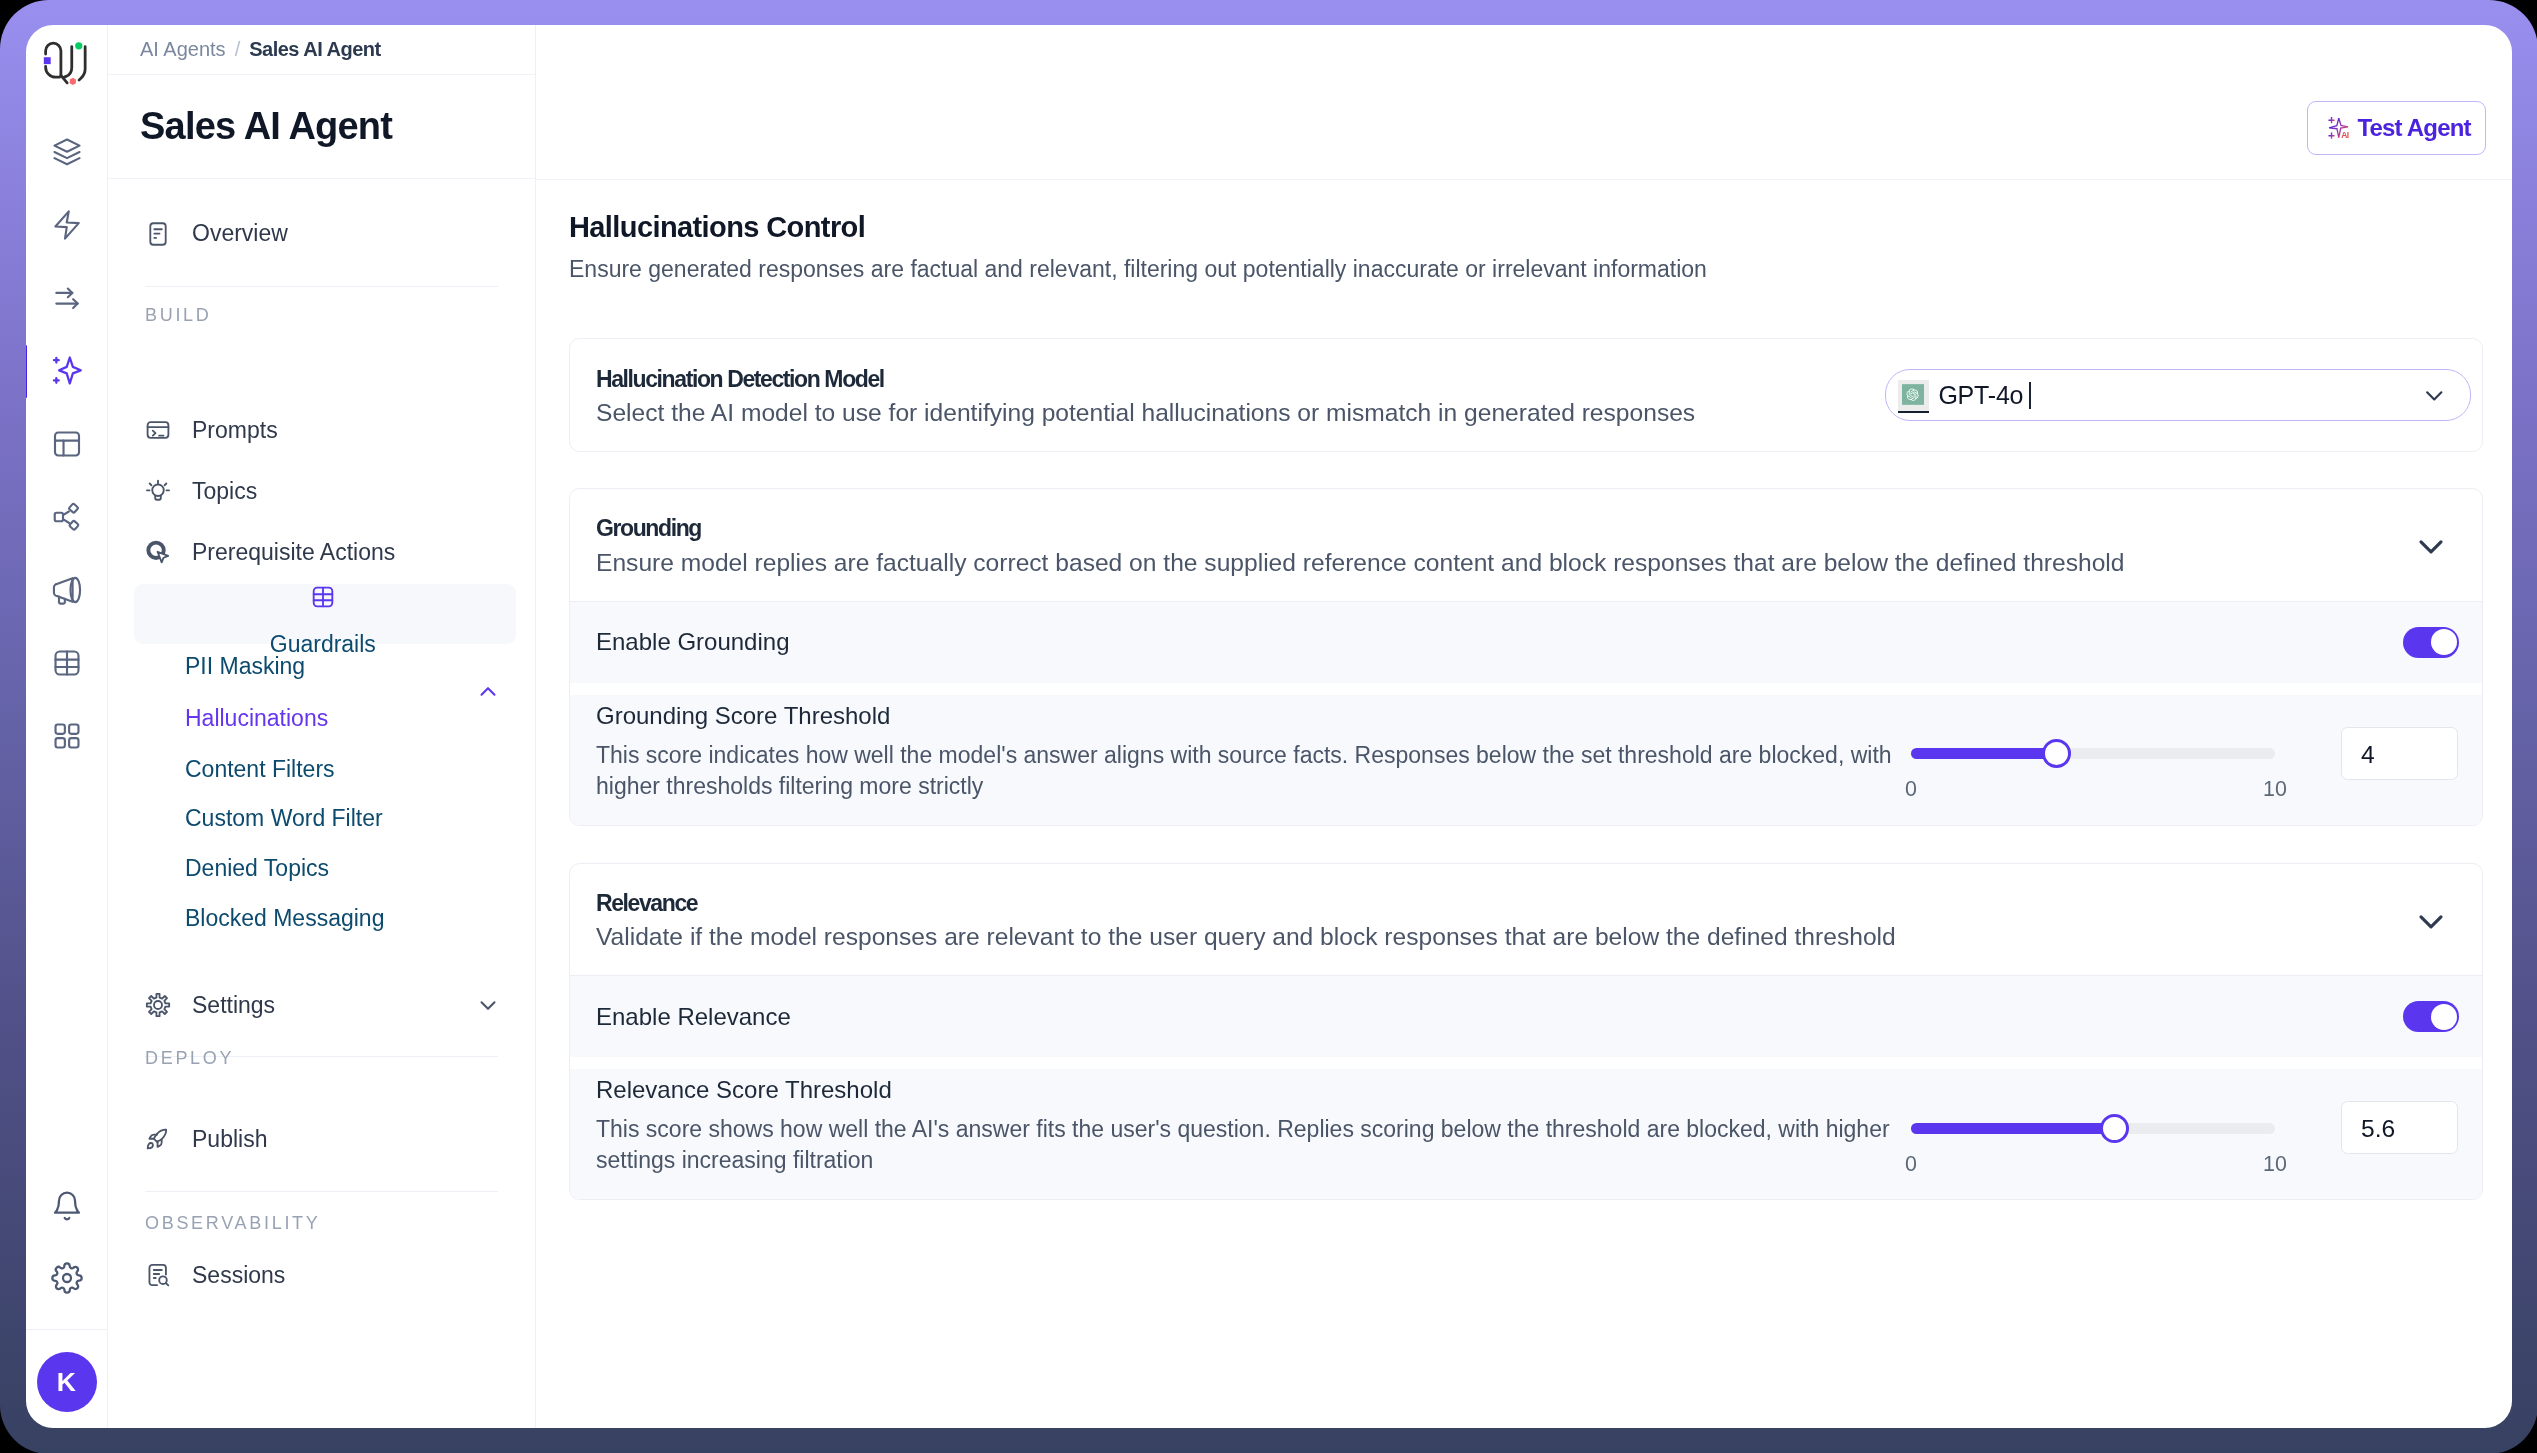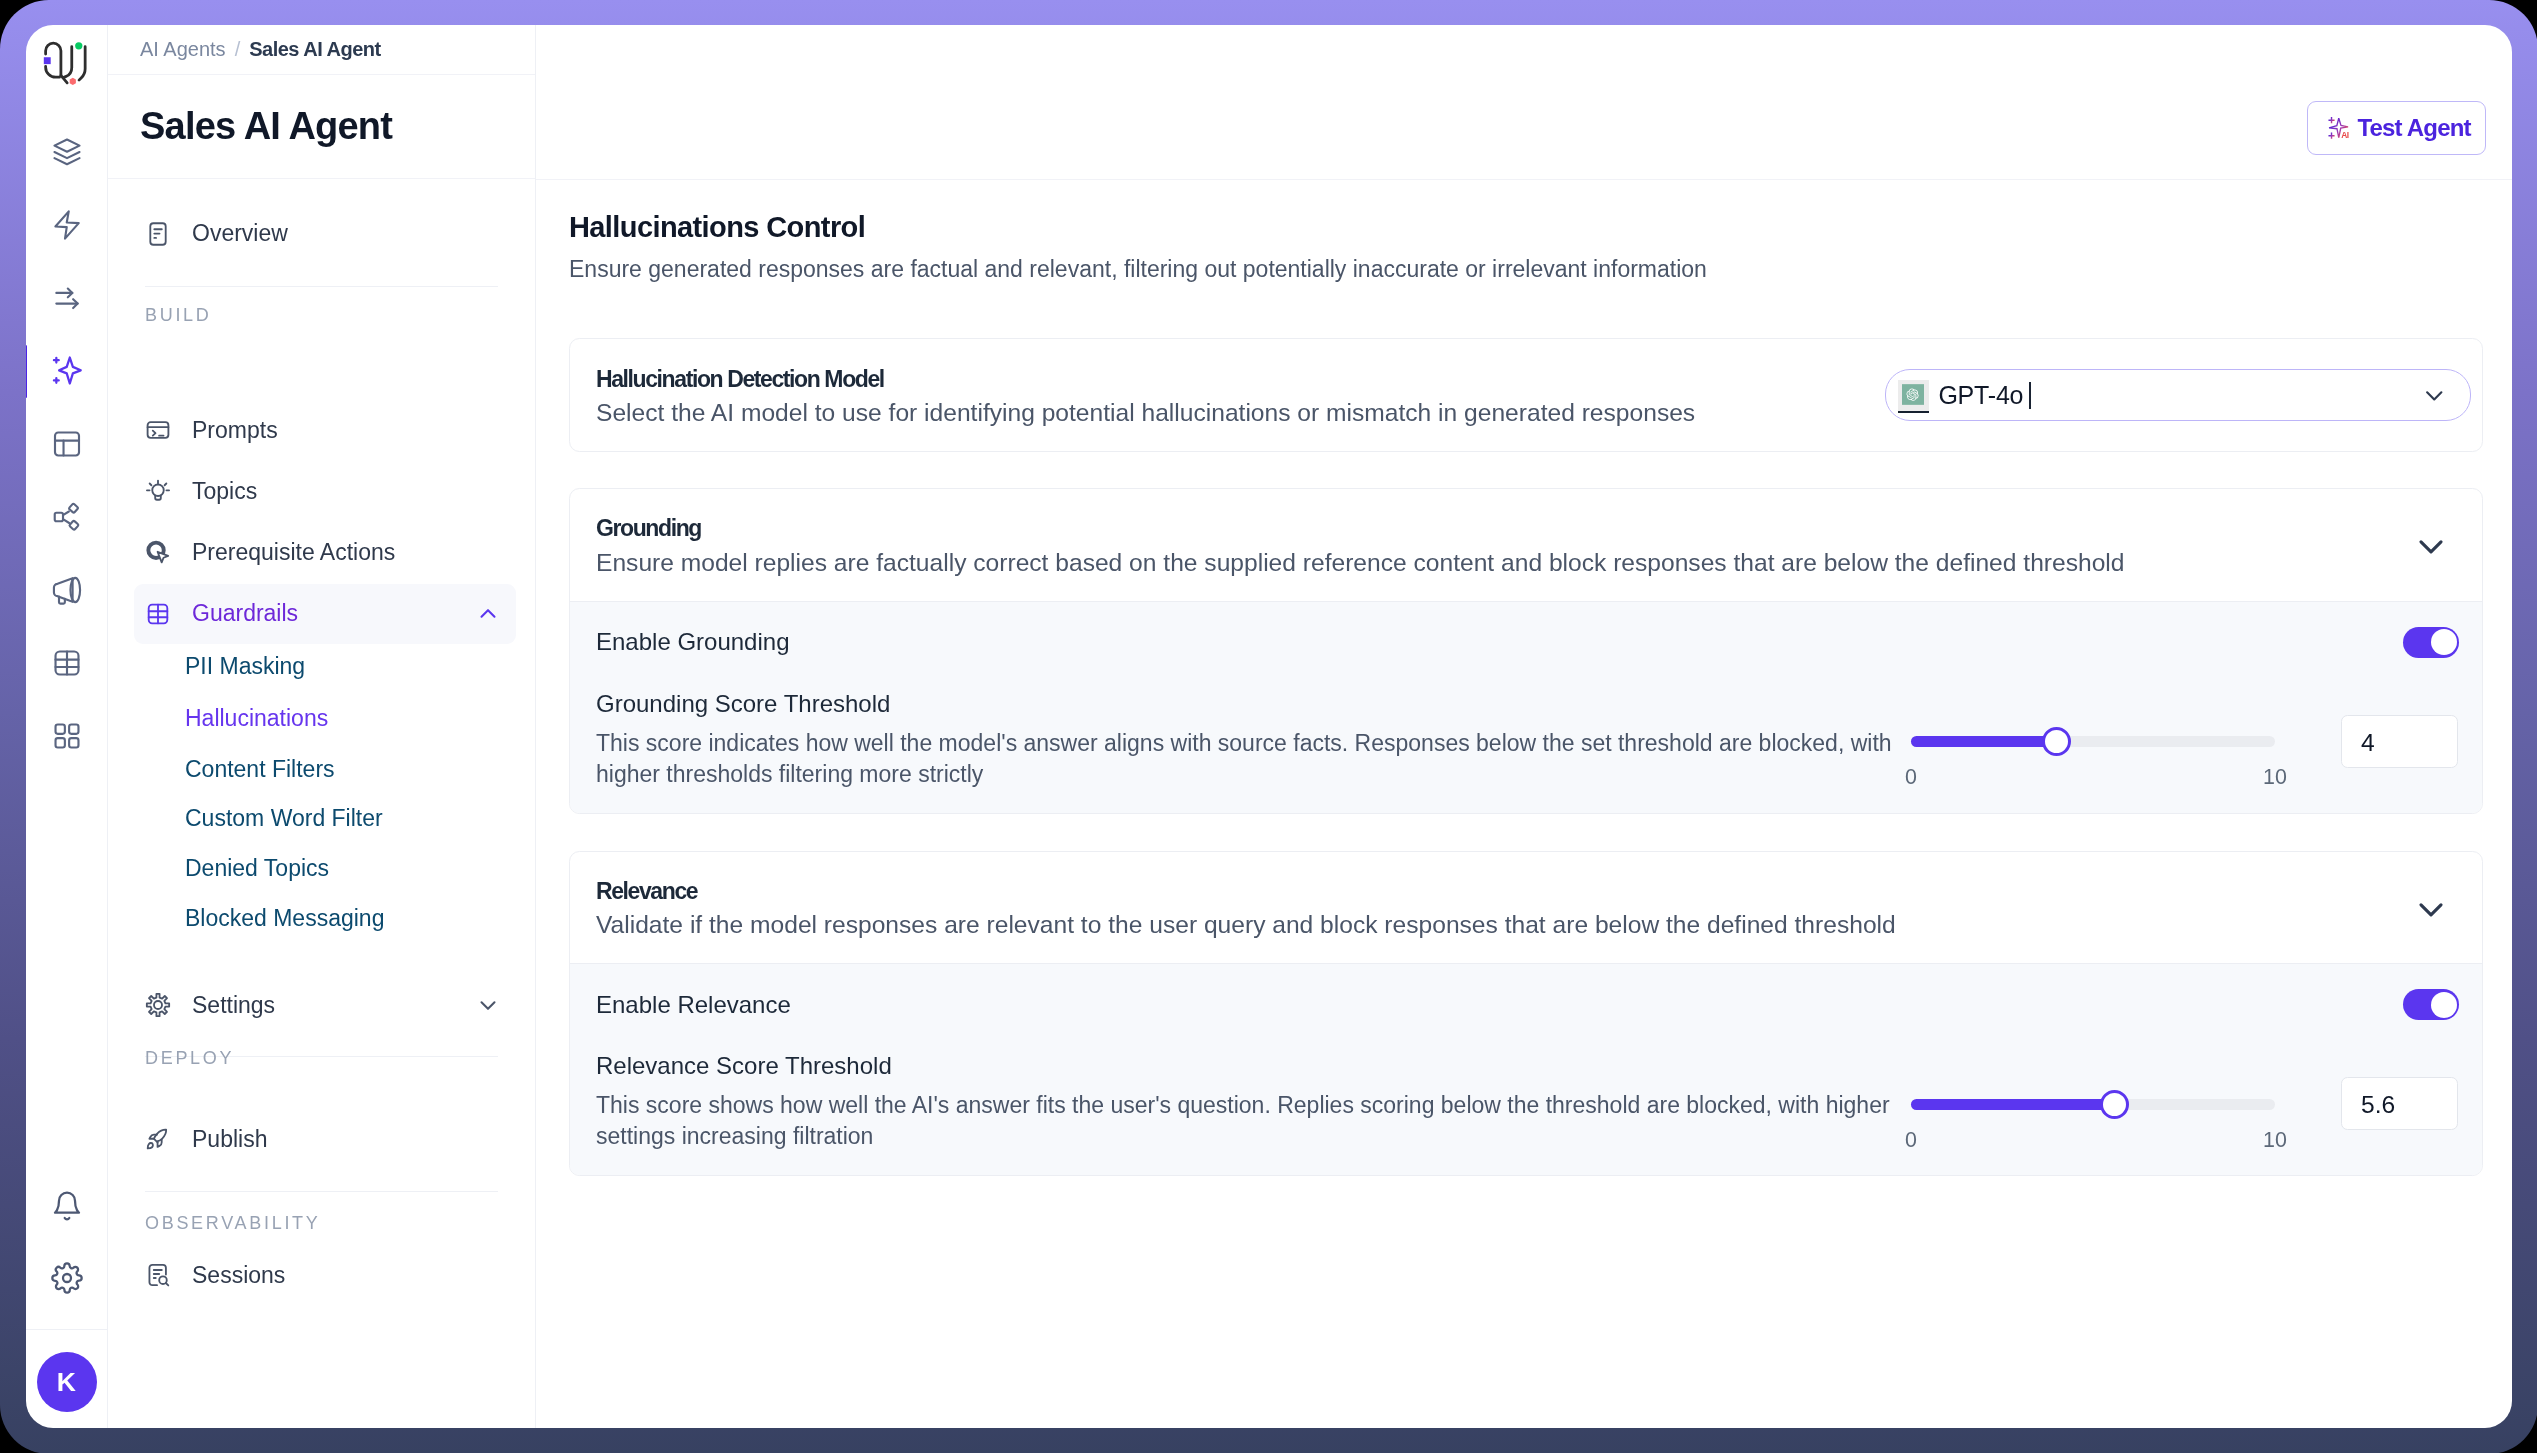--- a/index.html
+++ b/index.html
@@ -67,21 +67,21 @@
   }
   #navscroll { flex:1 1 auto; position:relative; overflow:hidden; }
   .navitem {
     position:absolute; left:26px; right:19.4px;
     height:61px; display:flex; align-items:center; border-radius:9px;
     padding-left:11px; padding-right:15px; gap:21px;
     font-size:23px; color:#2F394B;
   }
   .navitem svg { width:26px; height:26px; flex:0 0 26px; }
   .navitem .chev { margin-left:auto; width:26px; height:26px; display:block;}
-  .navitem.sel { background:#F7F8FC; color:#6d28d9; height:60px;}
+  .navitem.sel { background:#F7F8FC; color:#0c4a6e; height:60px;flex-direction:column;}
   .navsection {
     position:absolute; left:37px;
     font-size:18px; letter-spacing:2.7px; color:#98A2B3; font-weight:400;
     height:26px; display:flex; align-items:center;
   }
   .navdiv { position:absolute; left:37px; right:37px; height:1.3px; background:#EEF0F5; }
   .subitem {
     position:absolute; left:26px; right:19.4px;
     height:50px; display:flex; align-items:center; padding-left:51px;
     font-size:23px; color:#0c4a6e;
@@ -136,21 +136,21 @@
   .select .caret { margin-left:auto; display:block; width:28.5px; height:28.5px;}
   .select .caret svg { display:block; width:28.5px; height:28.5px;}
 
   .togglerow { background:#F7F9FC; padding:0 22.7px 0 26px; height:82px; display:flex; align-items:center;
       border-top:1.3px solid #ECEEF3;}
   .togglerow .lbl { font-size:24px; color:#1D2939; }
   .switch { margin-left:auto; width:56px; height:31px; border-radius:15.5px; background:#5B36EF; position:relative;}
   .switch::after { content:''; position:absolute; right:2.6px; top:2.6px; width:26px; height:26px; border-radius:50%; background:#fff;}
 
   .sliderrow { background:#F7F9FC; padding:0 26px; height:130px; display:flex; align-items:flex-start;
-     position:relative; }
+     position:relative;margin-top:12px; }
   .sliderrow .txt { max-width:1301px; padding-top:7.1px;}
   .sliderrow .t1 { font-size:24px; font-weight:400; color:#1D2939; line-height:1.18;}
   .sliderrow .t2 { font-size:23px; color:#4A5568; margin-top:9.7px; line-height:1.33;}
   .sliderzone { position:absolute; right:24px; top:32px; display:flex; align-items:flex-start; }
   .sliderbox { width:364px; margin-right:66px; margin-top:21.4px;}
   .track { height:11px; border-radius:5.8px; background:#EAECF0; position:relative; }
   .fill { position:absolute; left:0; top:0; bottom:0; border-radius:5.8px; background:#5B36EF; }
   .knob { position:absolute; top:50%; width:29px; height:29px; margin-top:-14.6px; margin-left:-14.6px;
      border-radius:50%; background:#fff; border:3.2px solid #5B36EF; }
   .ticks { position:relative; height:19.4px; margin-top:18px; font-size:21.4px; color:#5C6878; }

